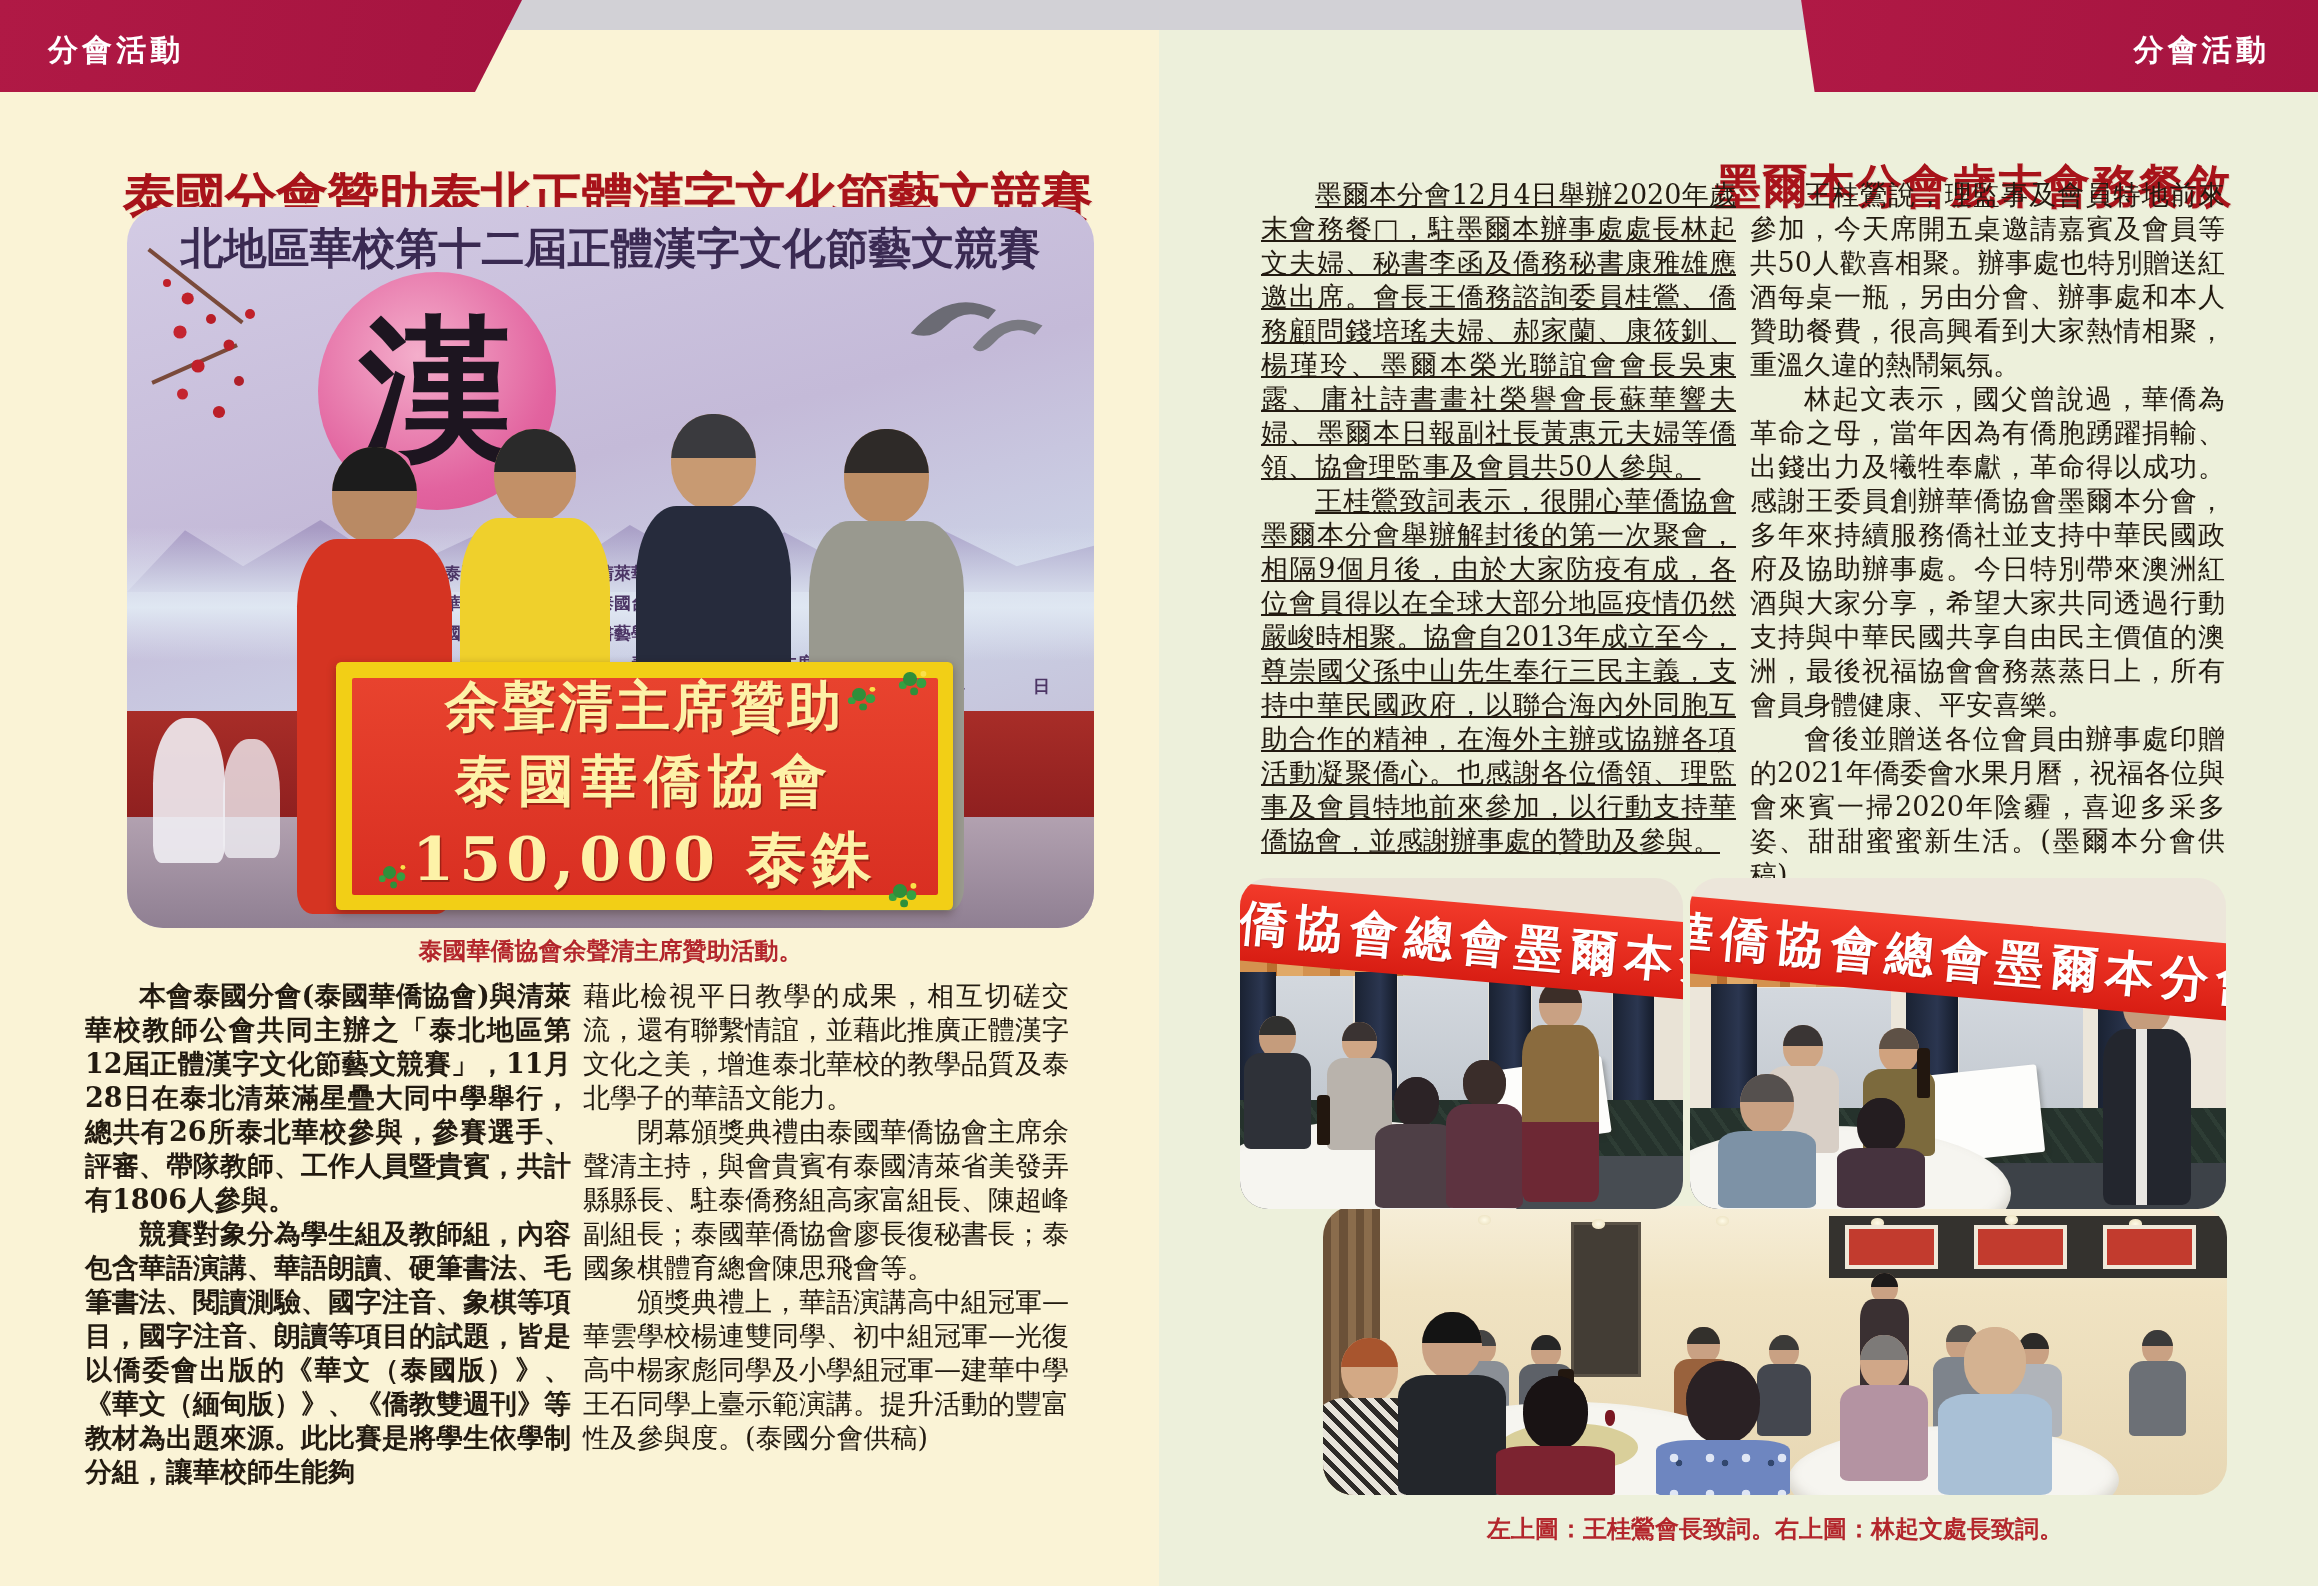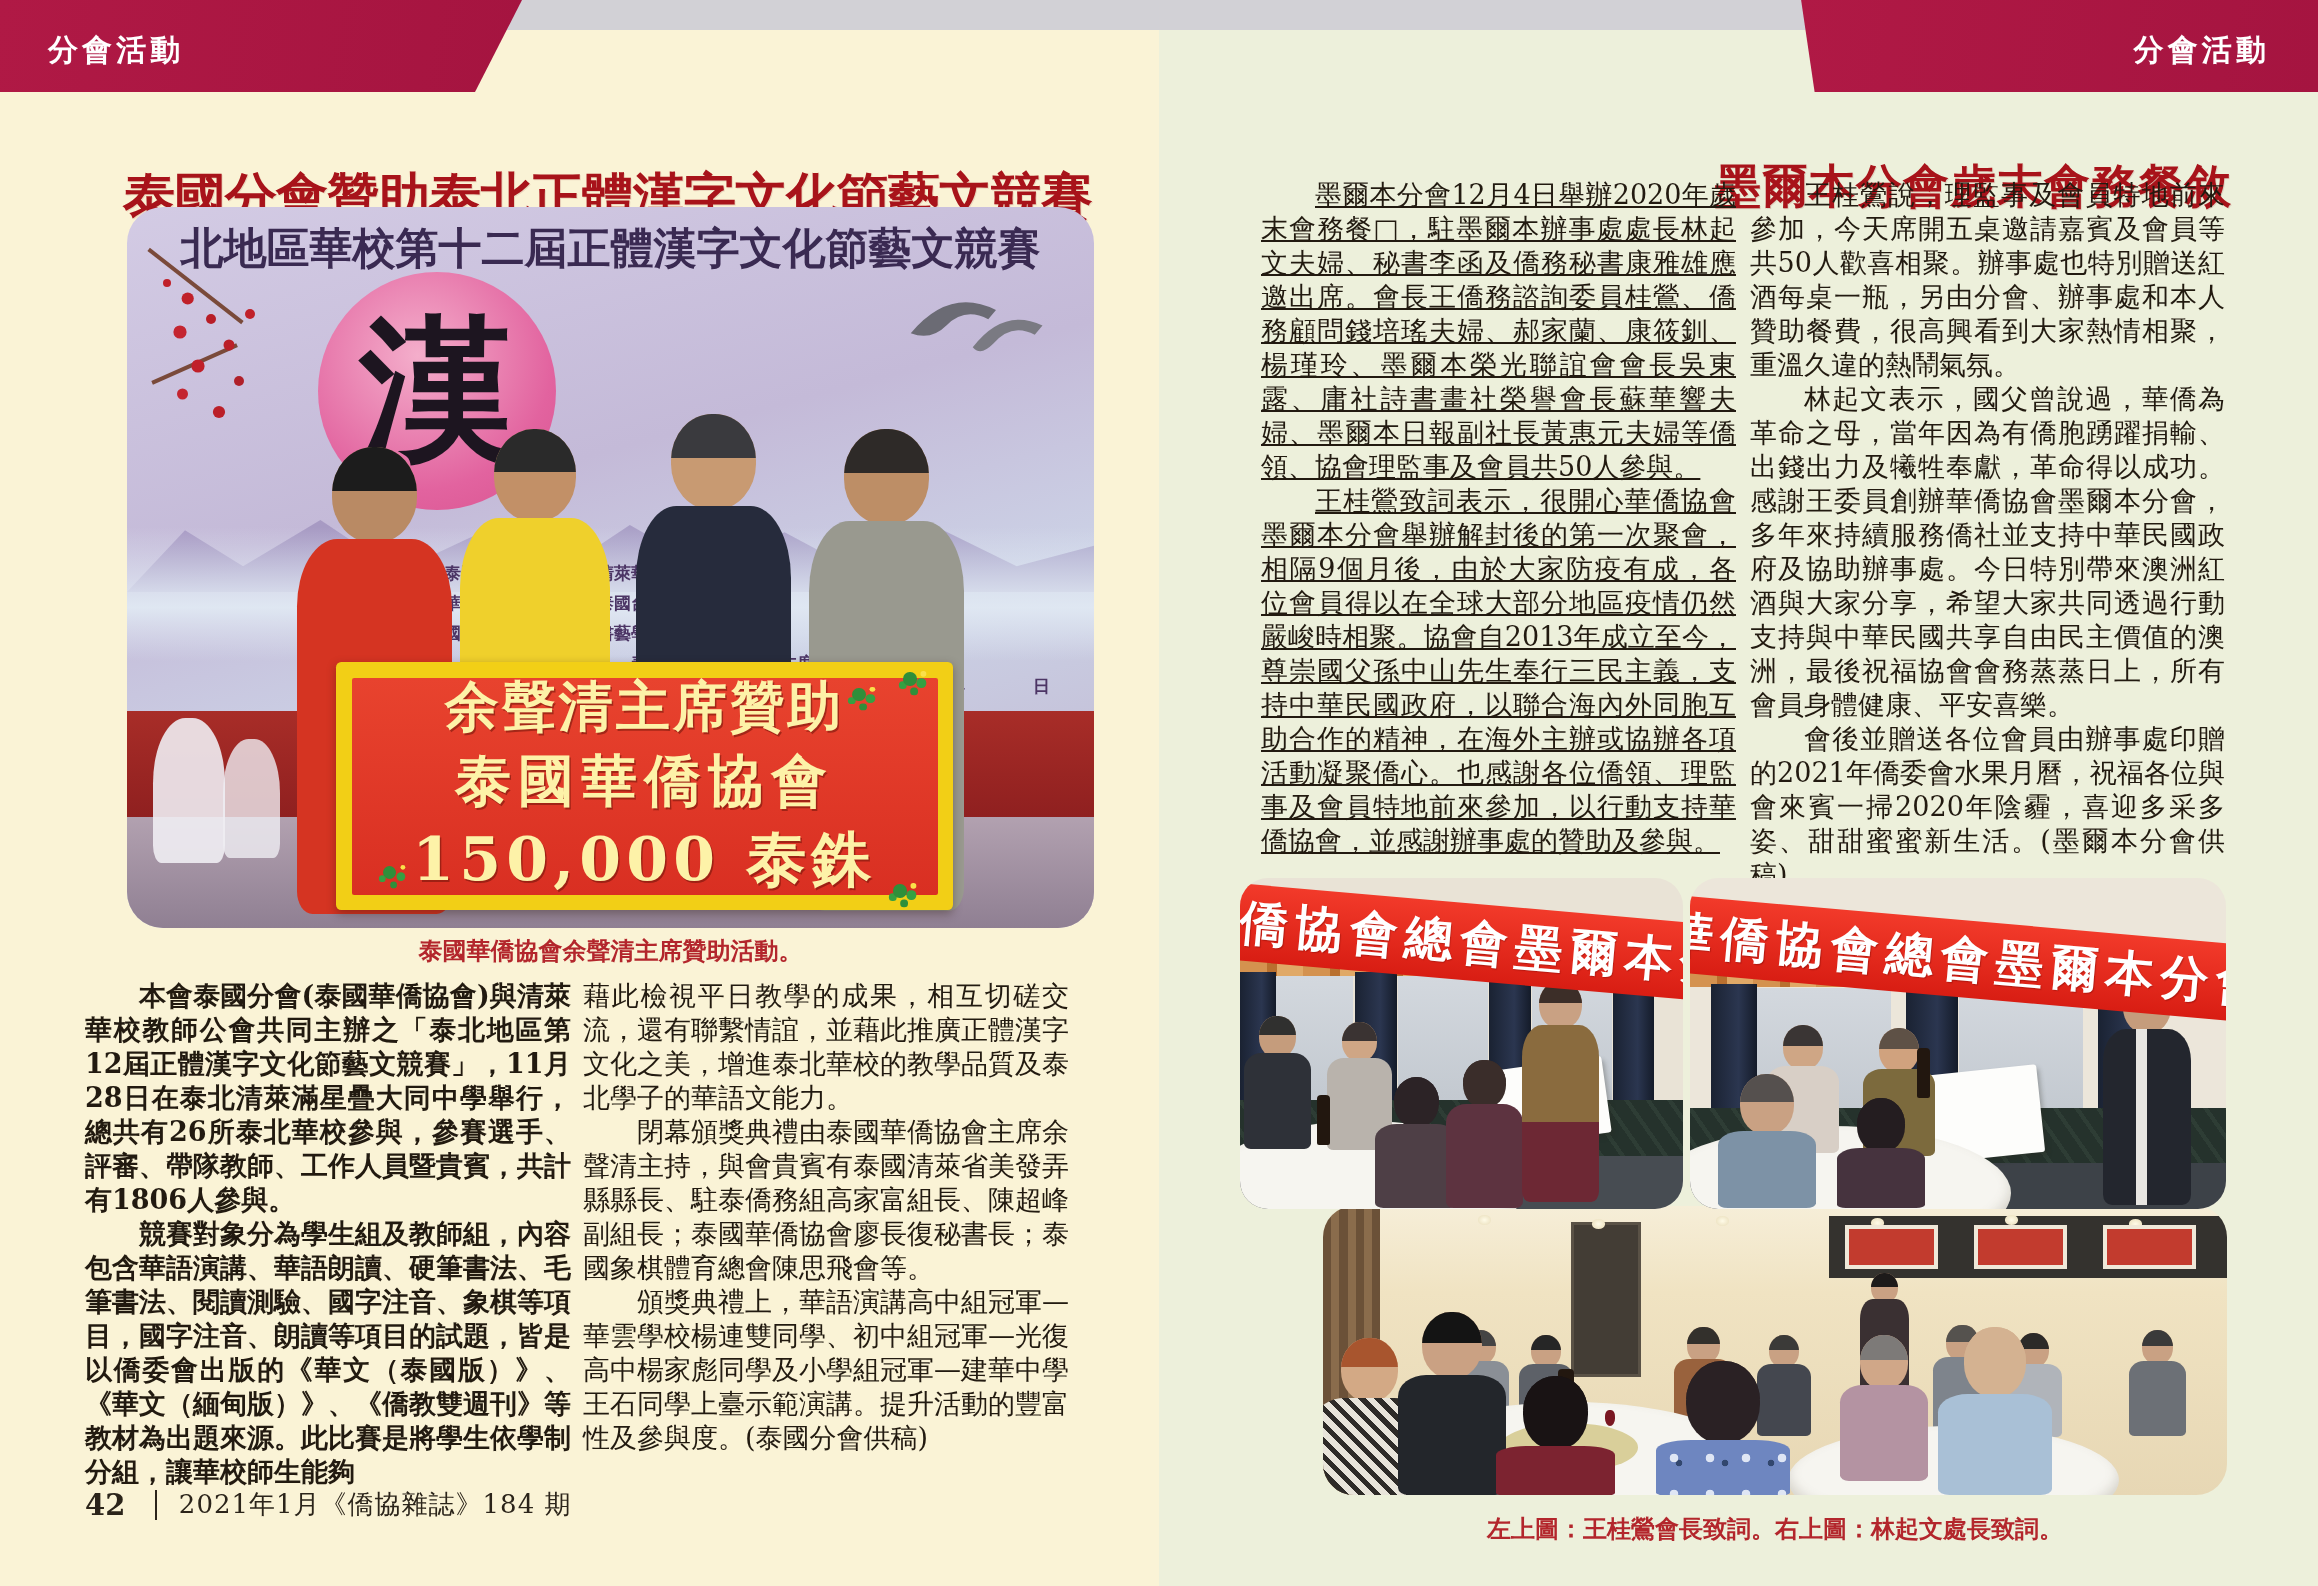--- a/index.html
+++ b/index.html
@@ -196,25 +196,20 @@
   <div class="col col-l1">
       <p class="indent">本會泰國分會(泰國華僑協會)與清萊華校教師公會共同主辦之「泰北地區第12屆正體漢字文化節藝文競賽」，11月28日在泰北清萊滿星疊大同中學舉行，總共有26所泰北華校參與，參賽選手、評審、帶隊教師、工作人員暨貴賓，共計有1806人參與。</p>
       <p class="indent">競賽對象分為學生組及教師組，內容包含華語演講、華語朗讀、硬筆書法、毛筆書法、閱讀測驗、國字注音、象棋等項目，國字注音、朗讀等項目的試題，皆是以僑委會出版的《華文（泰國版）》、《華文（緬甸版）》、《僑教雙週刊》等教材為出題來源。此比賽是將學生依學制分組，讓華校師生能夠</p>
     </div>
   <div class="col col-l2">
       <p>藉此檢視平日教學的成果，相互切磋交流，還有聯繫情誼，並藉此推廣正體漢字文化之美，增進泰北華校的教學品質及泰北學子的華語文能力。</p>
       <p class="indent">閉幕頒獎典禮由泰國華僑協會主席余聲清主持，與會貴賓有泰國清萊省美發弄縣縣長、駐泰僑務組高家富組長、陳超峰副組長；泰國華僑協會廖長復秘書長；泰國象棋體育總會陳思飛會等。</p>
       <p class="indent">頒獎典禮上，華語演講高中組冠軍—華雲學校楊連雙同學、初中組冠軍—光復高中楊家彪同學及小學組冠軍—建華中學王石同學上臺示範演講。提升活動的豐富性及參與度。(泰國分會供稿)</p>
     </div>
 
-  <div class="footer">
-    <span class="pageno">42</span>
-    <span class="fdiv"></span>
-    <span class="journal">2021年1月《僑協雜誌》184 期</span>
-  </div>
 
   <h1 class="article-title title-right">墨爾本分會歲末會務餐敘</h1>
 
   <div class="col col-r1">
       <p class="indent">墨爾本分會12月4日舉辦2020年歲末會務餐□，駐墨爾本辦事處處長林起文夫婦、秘書李函及僑務秘書康雅雄應邀出席。會長王僑務諮詢委員桂鶯、僑務顧問錢培瑤夫婦、郝家蘭、康筱釧、楊瑾玲、墨爾本榮光聯誼會會長吳東露、庸社詩書畫社榮譽會長蘇華響夫婦、墨爾本日報副社長黃惠元夫婦等僑領、協會理監事及會員共50人參與。</p>
       <p class="indent">王桂鶯致詞表示，很開心華僑協會墨爾本分會舉辦解封後的第一次聚會，相隔9個月後，由於大家防疫有成，各位會員得以在全球大部分地區疫情仍然嚴峻時相聚。協會自2013年成立至今，尊崇國父孫中山先生奉行三民主義，支持中華民國政府，以聯合海內外同胞互助合作的精神，在海外主辦或協辦各項活動凝聚僑心。也感謝各位僑領、理監事及會員特地前來參加，以行動支持華僑協會，並感謝辦事處的贊助及參與。</p>
     </div>
   <div class="col col-r2">
       <p class="indent">王桂鶯說，理監事及會員特地前來參加，今天席開五桌邀請嘉賓及會員等共50人歡喜相聚。辦事處也特別贈送紅酒每桌一瓶，另由分會、辦事處和本人贊助餐費，很高興看到大家熱情相聚，重溫久違的熱鬧氣氛。</p>
       <p class="indent">林起文表示，國父曾說過，華僑為革命之母，當年因為有僑胞踴躍捐輸、出錢出力及犧牲奉獻，革命得以成功。感謝王委員創辦華僑協會墨爾本分會，多年來持續服務僑社並支持中華民國政府及協助辦事處。今日特別帶來澳洲紅酒與大家分享，希望大家共同透過行動支持與中華民國共享自由民主價值的澳洲，最後祝福協會會務蒸蒸日上，所有會員身體健康、平安喜樂。</p>

